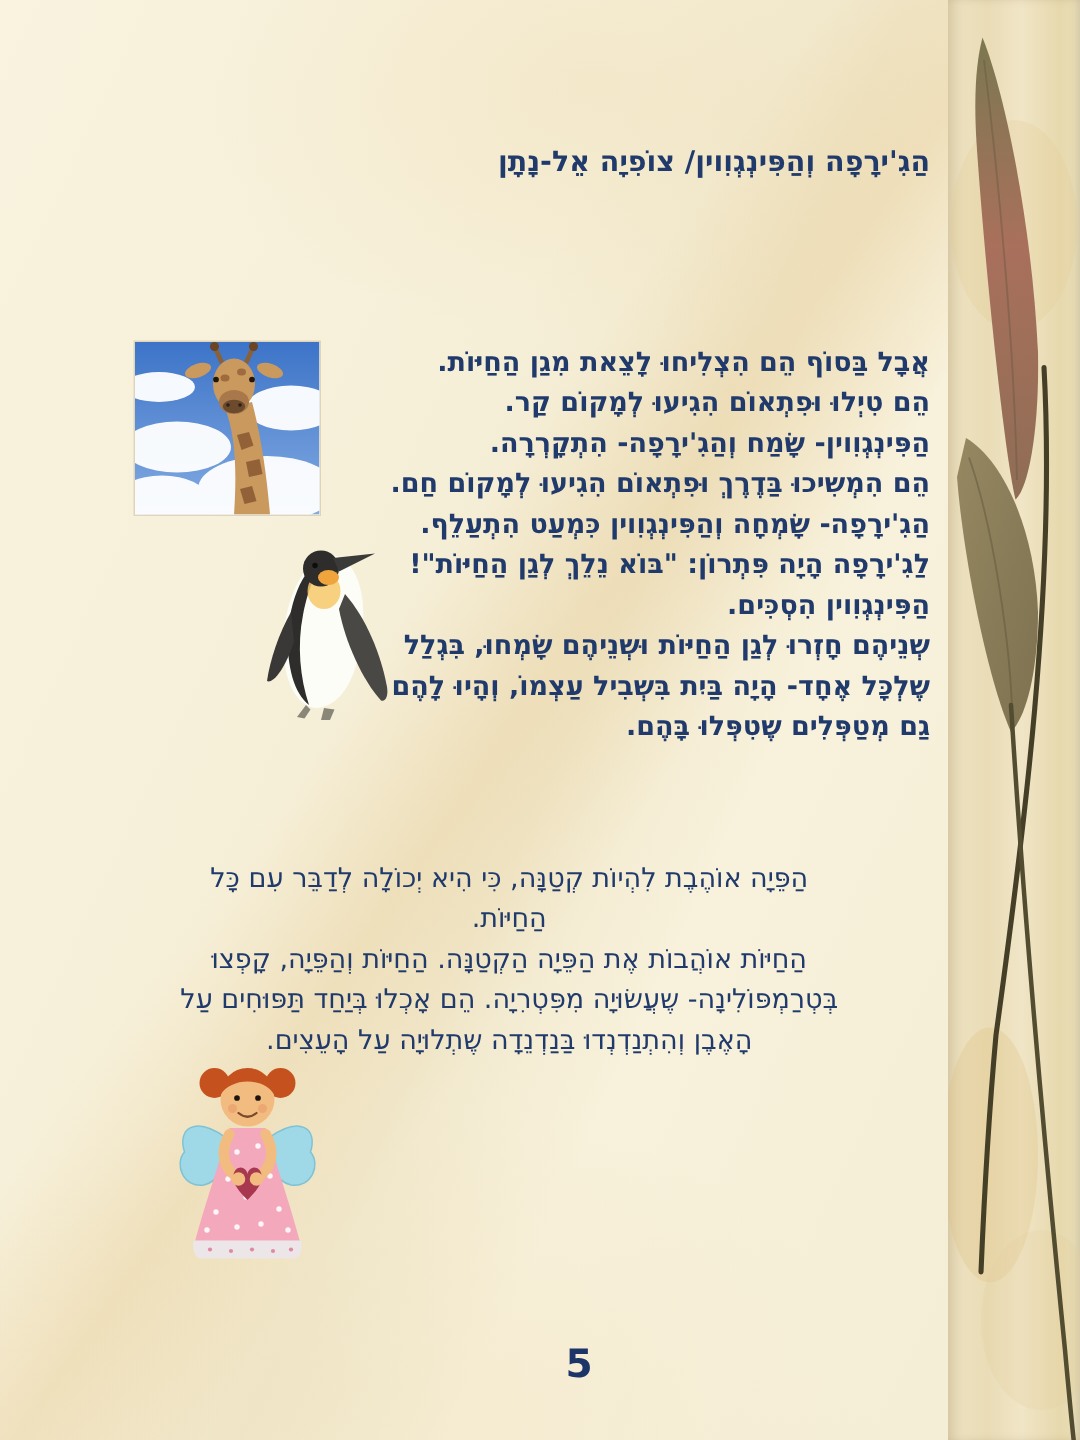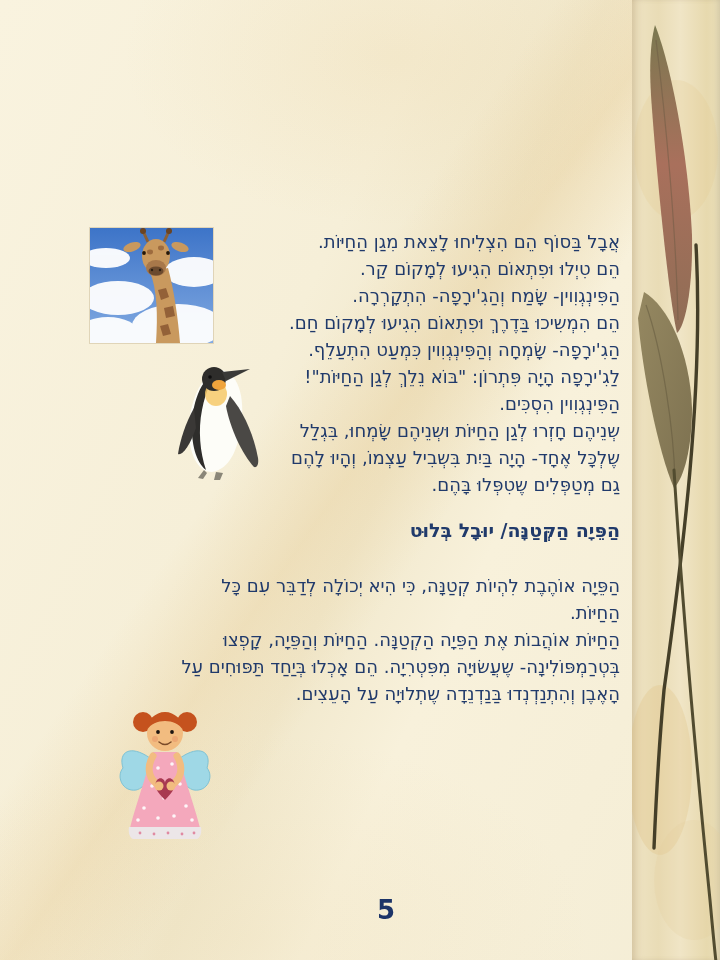--- a/index.html
+++ b/index.html
@@ -13,23 +13,23 @@
       radial-gradient(ellipse 420px 260px at 55% 6%, rgba(226,190,120,.15), rgba(226,190,120,0) 65%),
       radial-gradient(ellipse 520px 320px at 35% 98%, rgba(224,198,140,.14), rgba(224,198,140,0) 65%),
       linear-gradient(115deg,#f9f3df 0%,#f6efd8 38%,#f1e8cc 52%,#f8f1db 64%,#f4edd5 100%);
   }
   .text{color:#203a6b;direction:rtl;text-align:right;position:absolute;}
   .multiline{white-space:pre-line;}
   h2.text{margin:0;font-size:19px;font-weight:bold;}
   .para{font-size:18px;line-height:27px;}
   #title1{top:97px;right:100px;}
   #para1{top:151px;right:100px;width:585px;}
-  #para2{top:228px;right:100px;width:585px;}
+  #para2{top:228px;right:100px;width:585px;font-weight:bold;}
   #title2{top:519px;right:100px;}
-  #para3{top:572px;right:100px;width:585px;}
+  #para3{top:572px;right:88px;width:585px;text-align:center;}
   #pagenum{
     position:absolute;top:895px;left:358px;width:56px;
     text-align:center;color:#1c3468;font-size:26px;font-weight:bold;
   }
   .img{position:absolute;}
   #giraffe{left:90px;top:228px;width:123px;height:115px;box-shadow:0 0 0 1px rgba(180,160,120,.35);}
   #penguin{left:164px;top:364px;width:106px;height:116px;}
   #fairy{left:114px;top:700px;width:102px;height:145px;}
   #plant-strip{
     position:absolute;left:632px;top:0;width:88px;height:960px;
@@ -62,20 +62,21 @@
       <ellipse cx="62" cy="880" rx="40" ry="60" fill="#e5cf9d" opacity="0.22"></ellipse>
       <path d="M23,25 C38,62 56,150 60,235 C61,285 54,325 45,333 C37,300 24,170 19,95 C17,62 19,40 23,25 Z" fill="url(#leafTopG)"></path>
       <path d="M24,40 C34,120 44,230 46,320" stroke="#6b5a44" stroke-width="1.2" fill="none" opacity="0.5"></path>
       <path d="M12,292 C36,306 58,352 60,408 C60,448 52,478 42,488 C26,452 10,370 6,318 Z" fill="url(#leafMidG)"></path>
       <path d="M14,305 C30,350 42,430 43,482" stroke="#5f553c" stroke-width="1.2" fill="none" opacity="0.5"></path>
       <path d="M64,245 C72,390 50,560 32,690 C27,745 24,800 22,848" stroke="#453f28" stroke-width="3.4" fill="none" stroke-linecap="round"></path>
       <path d="M42,470 C50,600 62,740 78,900 C80,922 82,944 84,962" stroke="#524c30" stroke-width="3" fill="none" stroke-linecap="round"></path>
     </svg>
   </div>
 
+  <h2 id="title1" class="text">הַגִ'ירָפָה וְהַפִּינְגְוִוין/ צוֹפִיָה אֵל-נָתָן</h2>
   <div id="para2" class="text para multiline">אֲבָל בַּסוֹף הֵם הִצְלִיחוּ לָצֵאת מִגַן הַחַיּוֹת.
 הֵם טִיְלוּ וּפִתְאוֹם הִגִיעוּ לְמָקוֹם קַר.
 הַפִּינְגְוִוין- שָׂמַח וְהַגִ'ירָפָה- הִתְקָרְרָה.
 הֵם הִמְשִיכוּ בַּדֶרֶךְ וּפִתְאוֹם הִגִיעוּ לְמָקוֹם חַם.
 הַגִ'ירָפָה- שָׂמְחָה וְהַפִּינְגְוִוין כִּמְעַט הִתְעַלֵף.
 לַגִ'ירָפָה הָיָה פִּתְרוֹן: "בּוֹא נֵלֵךְ לְגַן הַחַיּוֹת"!
 הַפִּינְגְוִוין הִסְכִּים.
 שְנֵיהֶם חָזְרוּ לְגַן הַחַיּוֹת וּשְנֵיהֶם שָׂמְחוּ, בִּגְלַל
 שֶלְכָּל אֶחָד- הָיָה בַּיִת בִּשְבִיל עַצְמוֹ, וְהָיוּ לָהֶם
 גַם מְטַפְּלִים שֶטִפְּלוּ בָּהֶם.</div>
@@ -132,21 +133,20 @@
         <ellipse cx="55" cy="21" rx="7" ry="5" fill="#f0a43c"></ellipse>
         <path d="M66,32 C80,48 90,72 94,94 C95,100 93,104 90,103 C78,90 66,64 62,42 Z" fill="#4a4845"></path>
         <path d="M30,44 C22,58 16,76 14,90 C18,92 26,82 32,64 Z" fill="#3a3836"></path>
         <circle cx="46" cy="13" r="1.8" fill="#0d0d0d"></circle>
         <path d="M40,106 l-6,8 5,1 4,-6 Z" fill="#8a8678"></path>
         <path d="M52,108 l-2,8 6,0 3,-7 Z" fill="#8a8678"></path>
       </g>
     </svg>
   </div>
 
-  <h2 id="title2" class="text">הַפֵּיָה הַקְּטַנָּה/ יוּבָל בְּלוּט</h2>
   <div id="para3" class="text para multiline">הַפֵּיָה אוֹהֶבֶת לִהְיוֹת קְטַנָּה, כִּי הִיא יְכוֹלָה לְדַבֵּר עִם כָּל
 הַחַיּוֹת.
 הַחַיּוֹת אוֹהֲבוֹת אֶת הַפֵּיָה הַקְטַנָּה. הַחַיּוֹת וְהַפֵּיָה, קָפְצוּ
 בְּטְרַמְפּוֹלִינָה- שֶעֲשׂוּיָה מִפִּטְרִיָה. הֵם אָכְלוּ בְּיַחַד תַּפּוּחִים עַל
 הָאֶבֶן וְהִתְנַדְנְדוּ בַּנַדְנֵדָה שֶתְלוּיָה עַל הָעֵצִים.</div>
 
   <div id="fairy" class="img">
     <svg viewBox="0 0 102 145">
       <g>
         <path d="M36,58 C16,44 4,52 9,68 C2,76 8,92 22,90 C32,88 38,74 36,58 Z" fill="#9fd8e6" stroke="#7fc2d4" stroke-width="1"></path>

